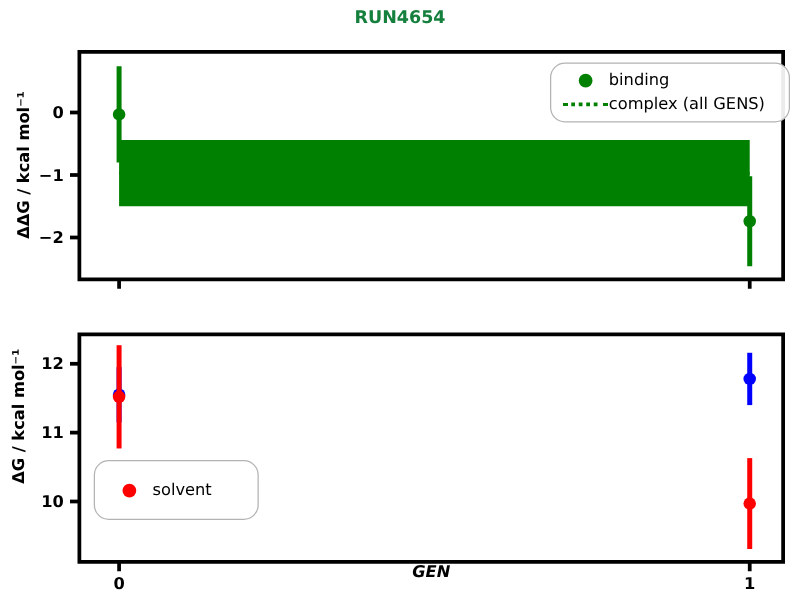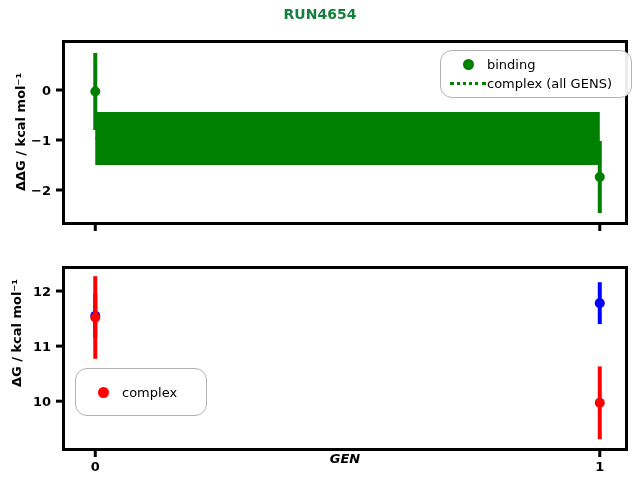--- a/index.html
+++ b/index.html
@@ -83,19 +83,19 @@
         <text x="30.27027027027027" y="202" text-anchor="middle" class="tick-text">0</text>
         <line x1="534.7747747747748" x2="534.7747747747748" y1="180" y2="188" stroke="#000" stroke-width="3"></line>
         <text x="534.7747747747748" y="202" text-anchor="middle" class="tick-text">1</text>
       </svg>
   </div>
   <div class="legend" style="left:75px;top:368px;width:110px;height:36px;">
     <div class="legend-entry">
       <span class="lmark-wrap">
           <span class="lmark-dot" style="background: rgb(255, 0, 0);"></span>
         </span>
-      <span class="legend-label">complex</span>
+      <span class="legend-label">solvent</span>
     </div>
   </div>
 
   <div class="xlabel" style="left:345px;top:458px;">GEN</div>
 
 </div>
 
 </body></html>

